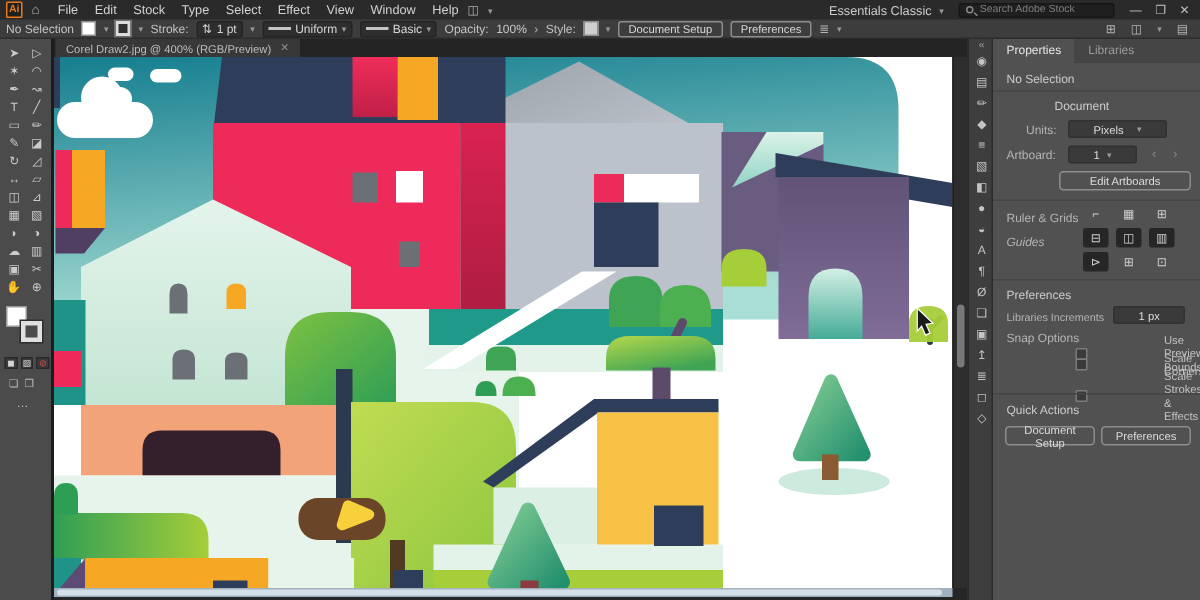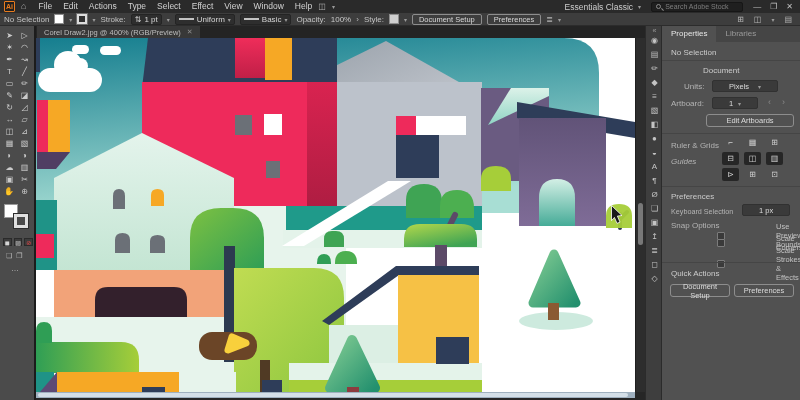--- a/index.html
+++ b/index.html
@@ -9,21 +9,21 @@
   
   .titlebar{left:0;top:0;width:800px;height:13px;background:#2a2a2a;display:flex;align-items:center;gap:6px;padding:0 4px;}
   .ai-logo{width:11px;height:11px;border:1px solid #e87b1e;color:#e87b1e;font-size:7px;font-weight:bold;display:flex;align-items:center;justify-content:center;background:#1f1f1f;border-radius:1px;}
   .home-ic{color:#b8b8b8;font-size:9px;line-height:1;}
   .menus{display:flex;gap:11px;margin-left:6px;}
   .menus span{color:#d2d2d2;font-size:8.5px;line-height:13px;}
   .arr-ic{color:#b0b0b0;font-size:8px;}
   .chev{color:#9a9a9a;font-size:6px;}
   .right-cluster{margin-left:auto;display:flex;align-items:center;gap:10px;}
   .workspace{color:#cdcdcd;font-size:8.5px;display:flex;gap:5px;align-items:center;}
-  .search-box{width:92px;height:10px;background:#1f1f1f;border:1px solid #161616;border-radius:2px;display:flex;align-items:center;gap:4px;padding:0 4px;}
+  .search-box{width:104px;height:10px;background:#1f1f1f;border:1px solid #161616;border-radius:2px;display:flex;align-items:center;gap:4px;padding:0 4px;}
   .mag{position:relative;width:5px;height:5px;border:1px solid #8a8a8a;border-radius:50%;flex:none;}
   .mag::after{content:"";position:absolute;left:4px;top:4px;width:3px;height:1px;background:#8a8a8a;transform:rotate(45deg);}
   .search-box input{flex:1;background:transparent;border:0;outline:0;color:#9a9a9a;font-size:7px;padding:0;min-width:0;}
   .search-box input::placeholder{color:#7e7e7e;}
   .winbtns{display:flex;gap:9px;color:#c0c0c0;font-size:8px;padding-right:3px;}
   
   .controlbar{left:0;top:13px;width:800px;height:13px;background:#3d3d3d;border-bottom:1px solid #2c2c2c;display:flex;align-items:center;gap:5px;padding:0 4px;color:#c9c9c9;font-size:8px;}
   .cb-label{color:#c3c3c3;}
   .swatch{width:10px;height:10px;border:1px solid #8e8e8e;background:#fff;flex:none;}
   .swatch.stroke-sw{background:#303030;border:2px solid #dcdcdc;outline:1px solid #6e6e6e;}
@@ -81,21 +81,21 @@
 <body>
 
 <div class="app">
 
   <div class="abs titlebar">
     <div class="ai-logo">Ai</div>
     <span class="home-ic">⌂</span>
     <nav class="menus" id="menu-items">
         <span class="mi">File</span>
         <span class="mi">Edit</span>
-        <span class="mi">Actions</span>
+        <span class="mi">Stock</span>
         <span class="mi">Type</span>
         <span class="mi">Select</span>
         <span class="mi">Effect</span>
         <span class="mi">View</span>
         <span class="mi">Window</span>
         <span class="mi">Help</span>
       </nav>
     <span class="arr-ic">◫</span>
     <span class="chev">▾</span>
     <div class="right-cluster">
@@ -433,21 +433,21 @@
     <div class="plabel" style="top:131px;font-style:italic;">Guides</div>
     <span class="ic-btn dark" style="top:126px;left:60px;">⊟</span>
     <span class="ic-btn dark" style="top:126px;left:82px;">◫</span>
     <span class="ic-btn dark" style="top:126px;left:104px;">▥</span>
     <div class="plabel" style="top:147px;margin-top:48px;">Snap Options</div>
     <span class="ic-btn dark" style="top:142px;left:60px;">⊳</span>
     <span class="ic-btn" style="top:142px;left:82px;">⊞</span>
     <span class="ic-btn" style="top:142px;left:104px;">⊡</span>
     <div class="sep" style="top:160px;"></div>
     <div class="phead" style="top:166px;">Preferences</div>
-    <div class="plabel" style="top:181px;font-size:7.2px;">Keyboard Selection</div>
+    <div class="plabel" style="top:181px;font-size:7.2px;">Libraries Increments</div>
     <input class="pfield" style="top: 178px; left: 80px; width: 48px;" value="1 px">
     <div class="cb-row" style="top:196px;">
       <span class="cbx"></span>
       <span>Use Preview Bounds</span>
     </div>
     <div class="cb-row" style="top:208px;">
       <span class="cbx"></span>
       <span>Scale Corners</span>
     </div>
     <div class="cb-row" style="top:220px;">

